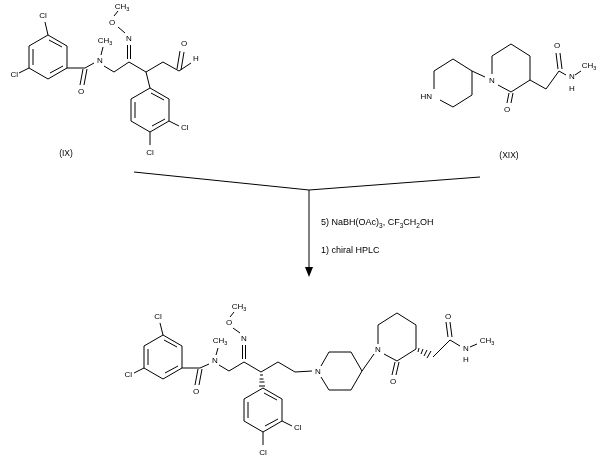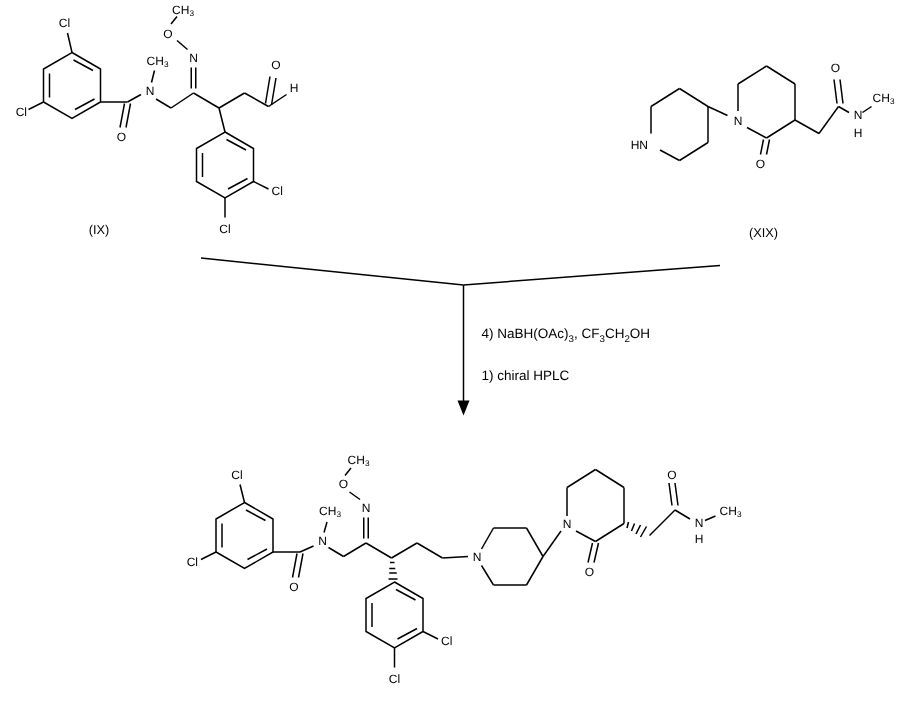--- a/index.html
+++ b/index.html
@@ -199,15 +199,15 @@
       <text x="318" y="374">N</text>
       <text x="378" y="352">N</text>
       <text x="393" y="384">O</text>
       <text x="448" y="319">O</text>
       <text x="466" y="351">N</text>
       <text x="466" y="362">H</text>
       <text x="487" y="343"><tspan>C</tspan><tspan>H</tspan><tspan font-size="5.5" dy="1.5">3</tspan></text>
     </g>
   </svg>
 
-  <div class="cond" style="top:217px"><span>4) NaBH(OAc)</span><sub>3</sub><span>, CF</span><sub>3</sub><span>CH</span><sub>2</sub><span>OH</span></div>
+  <div class="cond" style="top:217px"><span>5) NaBH(OAc)</span><sub>3</sub><span>, CF</span><sub>3</sub><span>CH</span><sub>2</sub><span>OH</span></div>
   <div class="cond" style="top:245px"><span>1) chiral HPLC</span></div>
 </div>
 
 </body></html>

